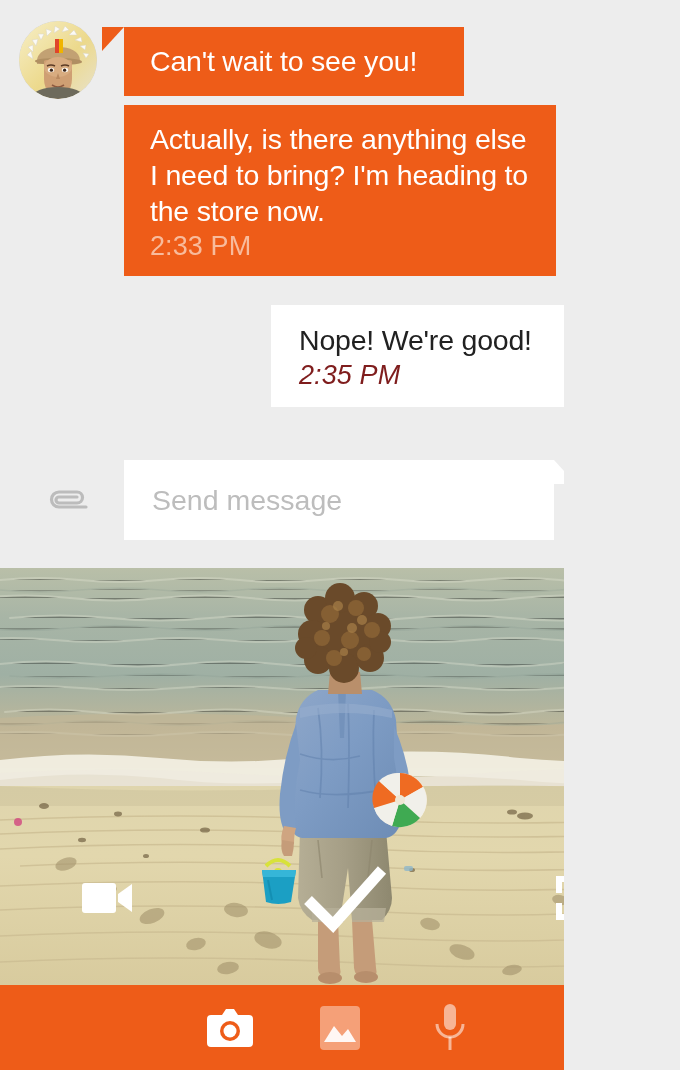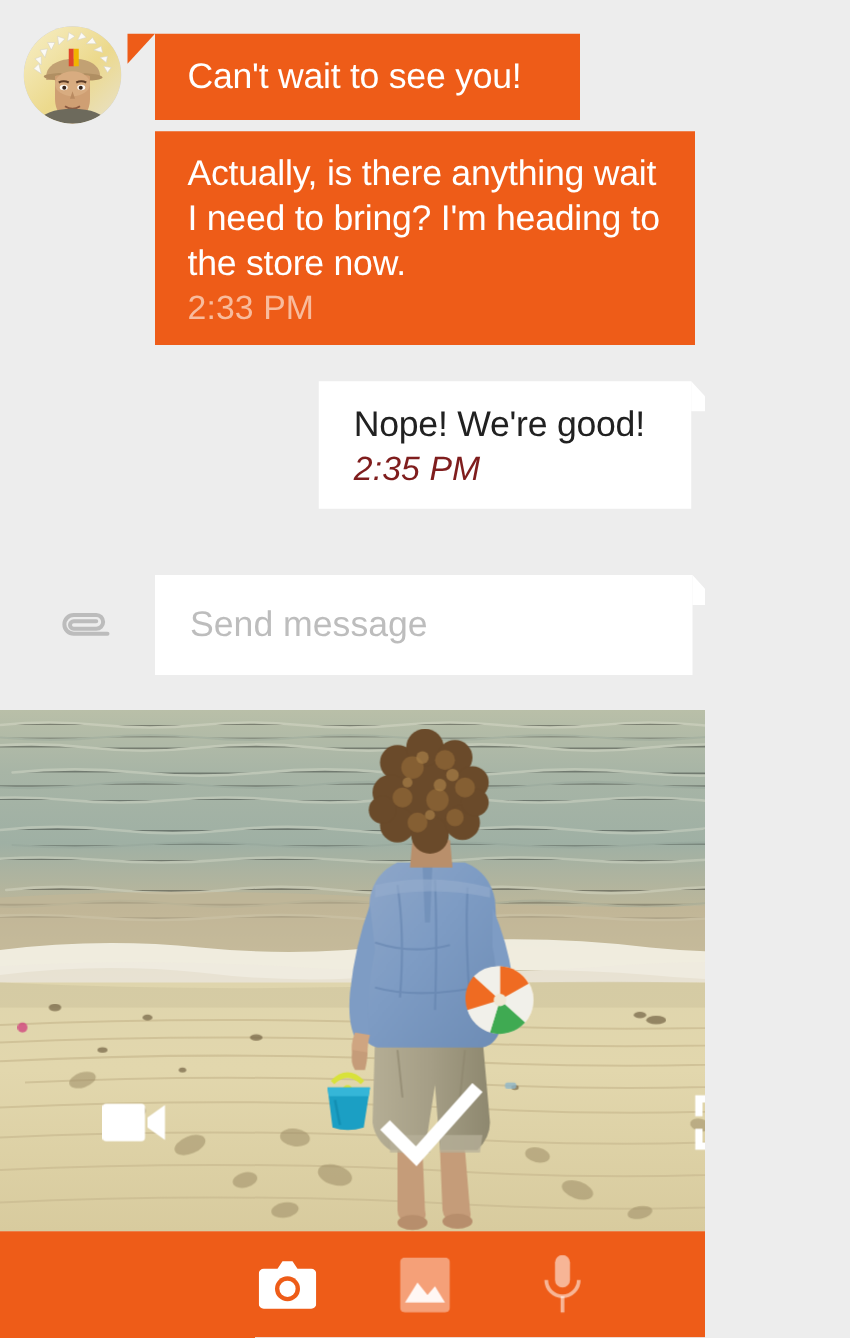--- a/index.html
+++ b/index.html
@@ -79,20 +79,21 @@
     width: 0; height: 0;
     border-style: solid;
     border-width: 0 0 24px 22px;
     border-color: transparent transparent transparent #ee5c18;
   }
 
   
   .outgoing {
     background: #ffffff;
     padding: 17px 28px 19px 28px;
+    margin-left: 16px;
   }
   .outgoing .bubble-text { color: #212121; }
   .outgoing .bubble-time { color: #7f1d1d; font-style: italic; }
 
   
   .tail-right {
     position: absolute;
     right: -22px;
     top: 0;
     width: 0; height: 0;
@@ -238,21 +239,21 @@
         </g>
       </svg>
     </div>
 
     <div class="bubble incoming" id="bubble-1">
       <div class="tail-left"></div>
       <div class="bubble-text">Can't wait to see you!</div>
     </div>
 
     <div class="bubble incoming" id="bubble-2">
-      <div class="bubble-text">Actually, is there anything wait I need to bring? I'm heading to the store now.</div>
+      <div class="bubble-text">Actually, is there anything else I need to bring? I'm heading to the store now.</div>
       <div class="bubble-text bubble-time">2:33 PM</div>
     </div>
 
     <div class="bubble outgoing" id="bubble-3">
       <div class="tail-right"></div>
       <div class="bubble-text">Nope! We're good!</div>
       <div class="bubble-text bubble-time">2:35 PM</div>
     </div>
 
     <div class="avatar" id="avatar-me-1">

